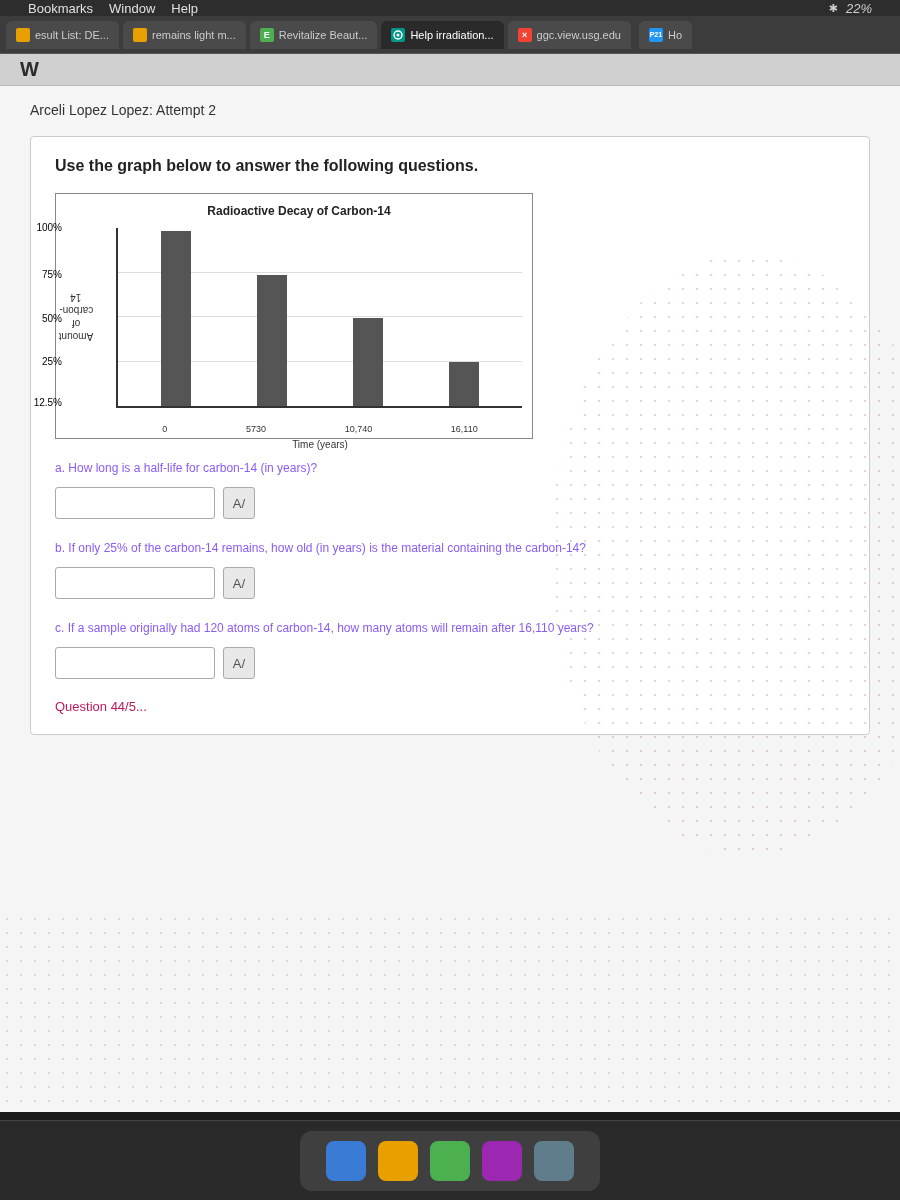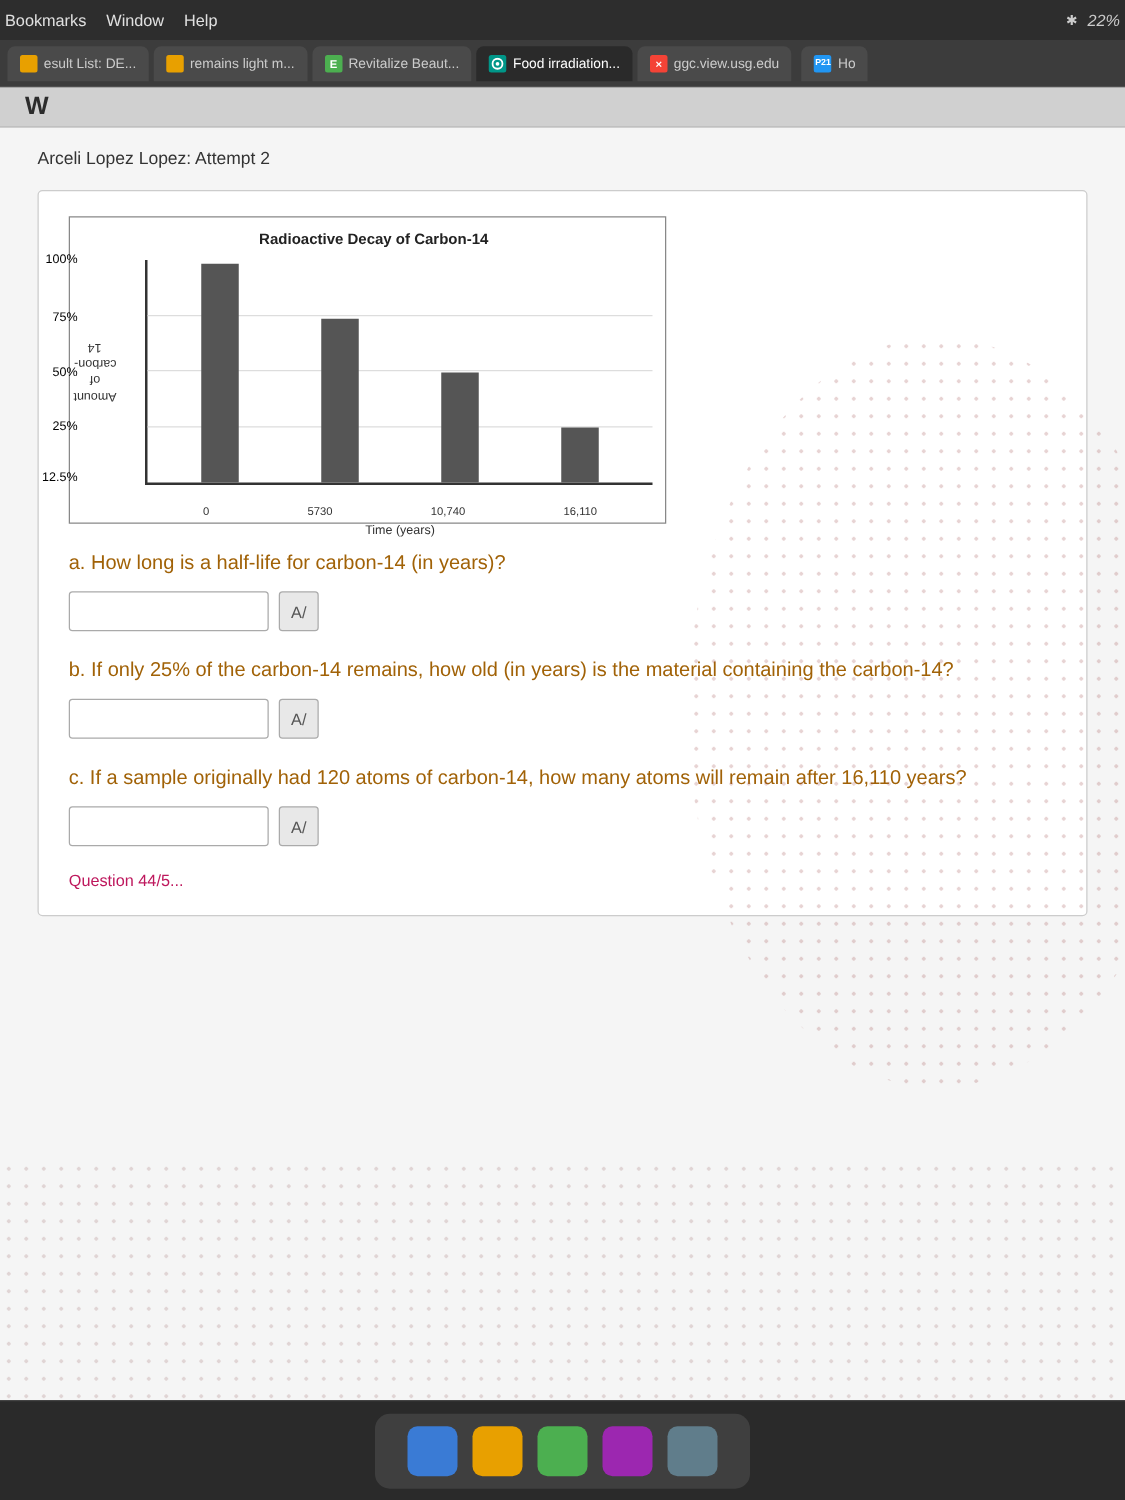--- a/index.html
+++ b/index.html
@@ -8,24 +8,24 @@
       height: 1200px;
       background: #1a1a1a;
       font-family: -apple-system, BlinkMacSystemFont, 'Helvetica Neue', Arial, sans-serif;
       overflow: hidden;
       position: relative;
     }
 
     
     .menu-bar {
       background: #2d2d2d;
-      height: 32px;
-      display: flex;
-      align-items: center;
-      padding: 0 4px;
+      height: 16px;
+      display: flex;
+      align-items: center;
+      padding: 0 28px;
       gap: 16px;
     }
     .menu-item {
       color: #e0e0e0;
       font-size: 13px;
       cursor: pointer;
     }
 
     
     .browser-chrome {
@@ -230,22 +230,22 @@
     
     .grid-line {
       position: absolute;
       left: 0;
       right: 0;
       border-top: 1px solid #ddd;
     }
 
     
     .question-text {
-      font-size: 16px;
-      color: #a16207;
+      font-size: 12px;
+      color: #8b5cf6;
       margin-bottom: 10px;
       line-height: 1.5;
     }
 
     .answer-row {
       display: flex;
       align-items: center;
       gap: 8px;
       margin-bottom: 20px;
     }
@@ -340,21 +340,21 @@
     <div class="tab-icon green">E</div>
     <span>Revitalize Beaut...</span>
   </div>
   <div class="tab active">
     <div class="tab-icon teal">
       <svg width="10" height="10" viewBox="0 0 10 10">
           <circle cx="5" cy="5" r="4" fill="none" stroke="white" stroke-width="1.5"></circle>
           <circle cx="5" cy="5" r="1.5" fill="white"></circle>
         </svg>
     </div>
-    <span>Food irradiation...</span>
+    <span>Help irradiation...</span>
   </div>
   <div class="tab">
     <div class="tab-icon red">×</div>
     <span>ggc.view.usg.edu</span>
   </div>
   <div class="tab" style="margin-left:4px;">
     <div class="tab-icon blue" style="font-size:7px;">P21</div>
     <span>Ho</span>
   </div>
 </div>
@@ -362,20 +362,21 @@
 <div class="content-area">
 
   <div class="page-header-bar">
     <span class="logo">W</span>
   </div>
 
   <div class="main-content">
     <div class="attempt-label">Arceli Lopez Lopez: Attempt 2</div>
 
     <div class="question-block">
+      <div class="instruction-text">Use the graph below to answer the following questions.</div>
 
       <div class="chart-container">
         <div class="chart-title">Radioactive Decay of Carbon-14</div>
         <div class="chart-inner">
 
           <div class="y-axis-title">
             <div style="writing-mode:vertical-rl;transform:rotate(180deg);font-size:10px;line-height:1.3;">
               <span>Amount</span><br>
               <span>of</span><br>
               <span>carbon-</span><br>

